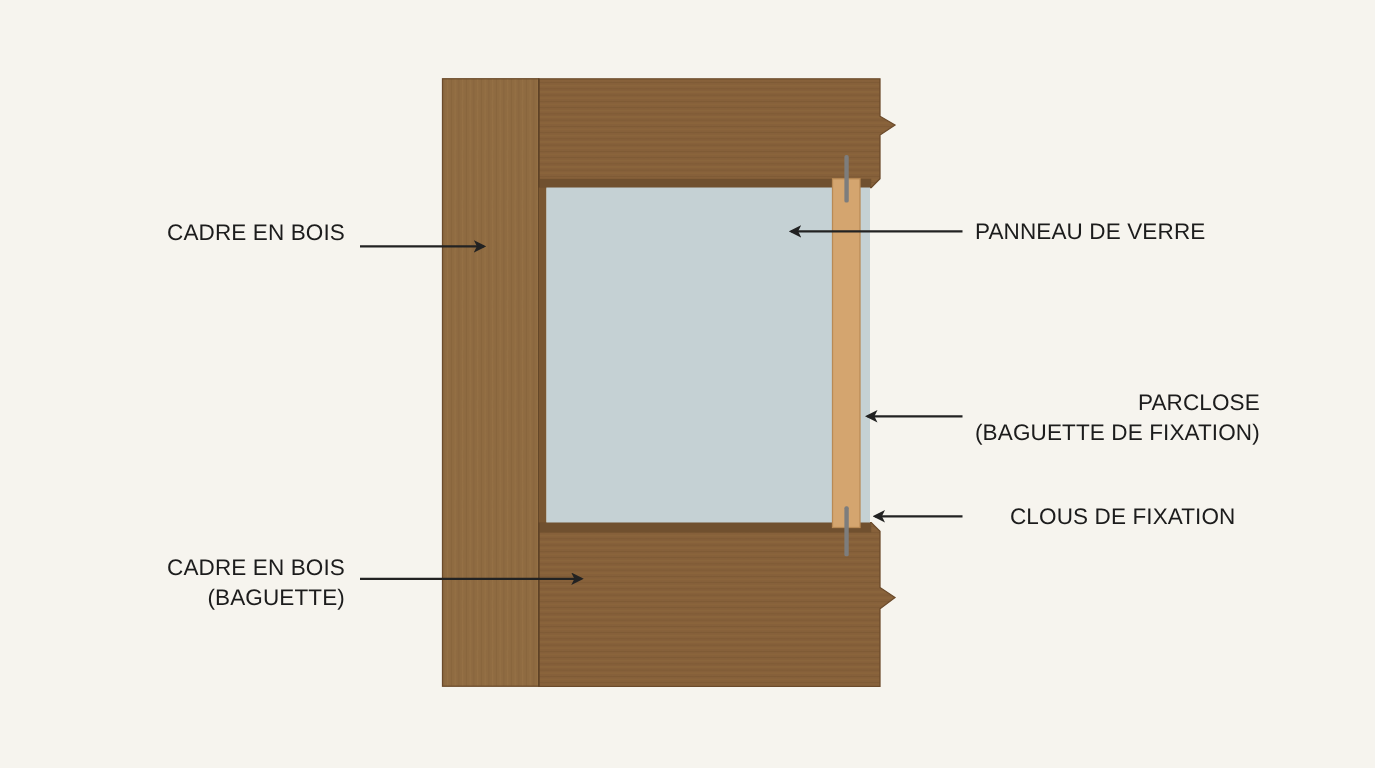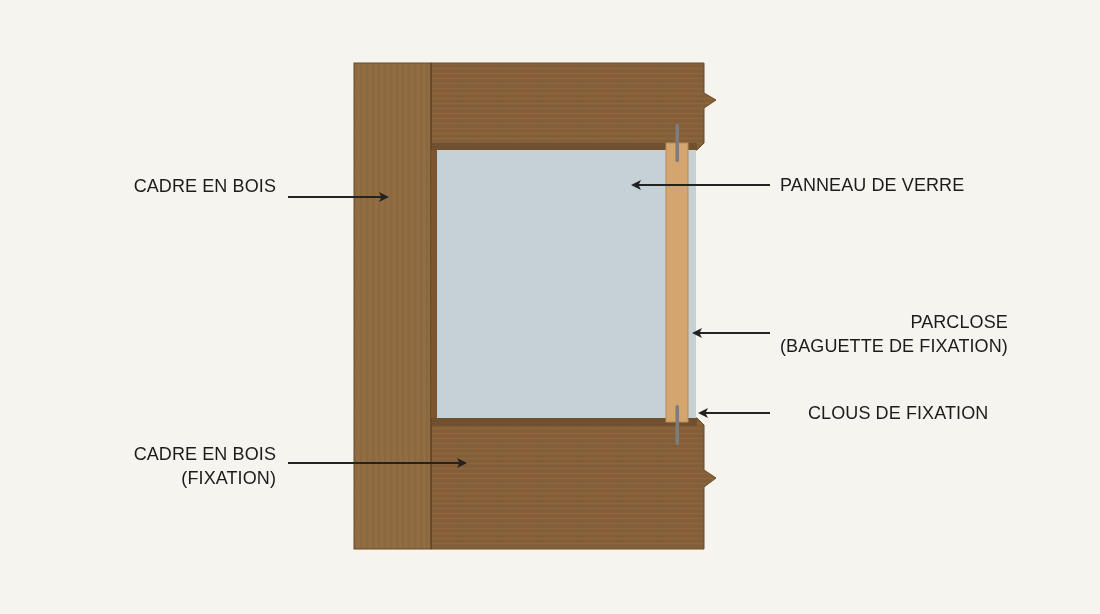--- a/index.html
+++ b/index.html
@@ -71,21 +71,21 @@
   <line x1="770" y1="333" x2="694" y2="333" stroke="#222" stroke-width="1.8" marker-end="url(#arrowHead)"></line>
   <line x1="770" y1="413" x2="700" y2="413" stroke="#222" stroke-width="1.8" marker-end="url(#arrowHead)"></line>
 </svg>
 
 <div class="label right" style="right:824px; top:174px;">
   <span>CADRE EN BOIS</span>
 </div>
 
 <div class="label right" style="right:824px; top:442px;">
   <span>CADRE EN BOIS</span>
-  <span>(FIXATION)</span>
+  <span>(BAGUETTE)</span>
 </div>
 
 <div class="label left" style="left:780px; top:173px;">
   <span>PANNEAU DE VERRE</span>
 </div>
 
 <div class="label left" style="left:780px; top:310px;">
   <span>PARCLOSE</span>
   <span>(BAGUETTE DE FIXATION)</span>
 </div>

